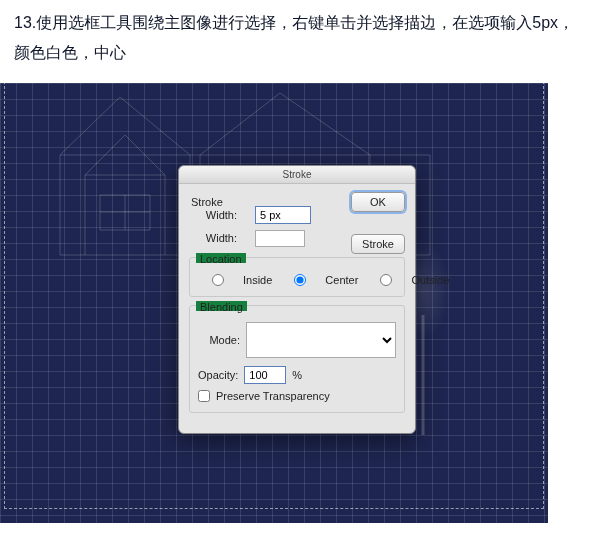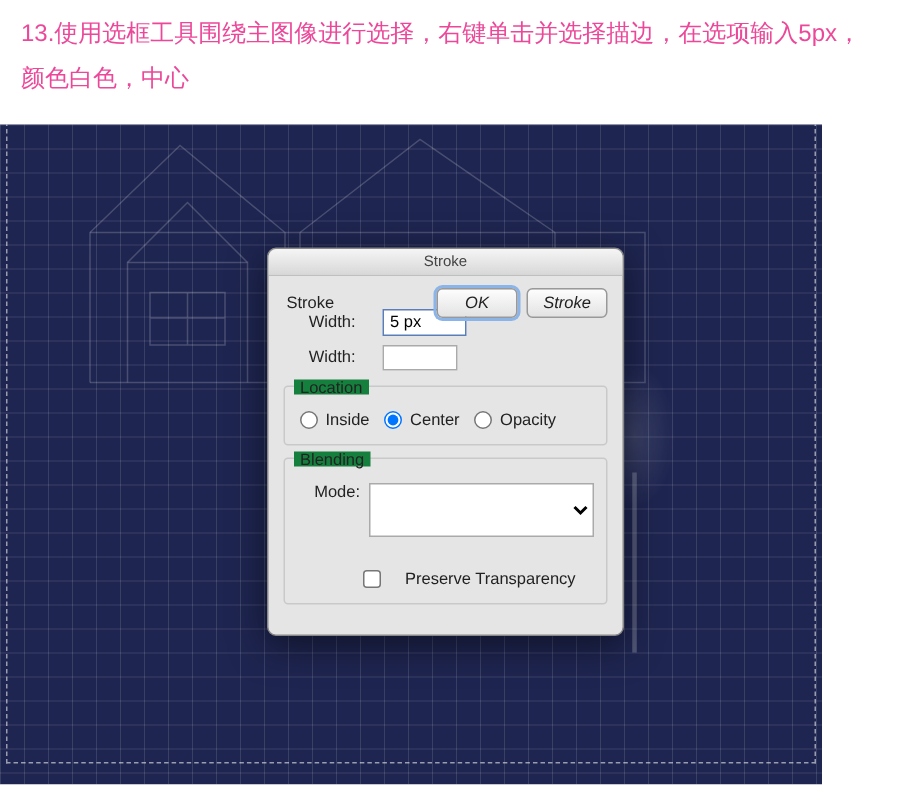--- a/index.html
+++ b/index.html
@@ -5,21 +5,21 @@
   * { box-sizing: border-box; margin: 0; padding: 0; }
   body {
     font-family: Arial, "Microsoft YaHei", sans-serif;
     background: #fff;
     width: 600px;
   }
   .instruction {
     padding: 8px 14px 14px 14px;
     font-size: 16px;
     line-height: 1.9;
-    color: #ec4899;
+    color: #0f172a;
   }
   .canvas {
     position: relative;
     width: 548px;
     height: 440px;
     background: #1e2550;
     background-image:
       linear-gradient(rgba(255,255,255,0.12) 1px, transparent 1px),
       linear-gradient(90deg, rgba(255,255,255,0.12) 1px, transparent 1px);
     background-size: 16px 16px;
@@ -102,51 +102,51 @@
   }
   .swatch {
     width:50px;
     height:17px;
     border:1px solid #aaa;
     background:#fff;
     display:inline-block;
   }
   .btns {
     position:absolute; right:10px; top:8px;
-    display:flex; flex-direction:row; gap:6px;font-style:italic;
+    display:flex; flex-direction:column; gap:22px;
   }
   .btn {
     width:54px;
     height:20px;
     background:linear-gradient(#fdfdfd,#e3e3e3);
     border:1px solid #999;
     border-radius:4px;
     font-size:11px;
     text-align:center;
     line-height:18px;
     cursor:pointer;
   }
   .btn.default { box-shadow: 0 0 0 2px #8bb4e8; }
   .radio-row { display:flex; gap:10px; align-items:center; margin-top:-4px; padding-left:2px; }
-  .radio-row label { display:flex; align-items:center; gap:5px; }
+  .radio-row label { display:flex; align-items:center; gap:19px;margin-left:12px; }
   input[type=radio]{ width:12px; height:12px; }
   input[type=checkbox]{ width:12px; height:12px; }
-  .blend-row { display:flex; align-items:flex-start; gap:6px; margin-bottom:22px;}
+  .blend-row { display:flex; align-items:center; gap:6px; margin-bottom:8px;}
   .blend-row label { width:42px; text-align:right; }
   select {
     flex:1;
     height:20px;
     border:1px solid #aaa;
     background:#fff;
     font-size:11px;
     padding:17px 2px;
   }
   .opacity-row { display:flex; align-items:center; gap:6px; margin-bottom:6px;}
   .opacity-row input { width:42px; }
-  .chk-row { display:flex; align-items:center; gap:16px; margin-top:2px;margin-left:44px;}
+  .chk-row { display:flex; align-items:center; gap:6px; margin-top:2px;}
 </style>
 </head>
 <body>
 
 <div class="instruction">13.使用选框工具围绕主图像进行选择，右键单击并选择描边，在选项输入5px，颜色白色，中心</div>
 
 <div class="canvas">
   <div class="house">
     <svg viewBox="0 0 460 300">
       <g stroke="rgba(255,255,255,0.35)" stroke-width="1" fill="none">
@@ -194,34 +194,39 @@
           <label>
             <input type="radio" name="loc" style="">
               <span>Inside</span>
           </label>
           <label>
             <input type="radio" name="loc" checked="" style="">
               <span>Center</span>
           </label>
           <label>
             <input type="radio" name="loc" style="">
-              <span>Opacity</span>
+              <span>Outside</span>
           </label>
         </div>
       </div>
 
       <div class="section">
         <span class="section-label">Blending</span>
         <div style="margin-top:-4px;">
           <div class="blend-row">
             <label>Mode:</label>
             <select>
               <option>Normal</option>
             </select>
           </div>
+          <div class="opacity-row">
+            <label>Opacity:</label>
+            <input class="txt" style="width: 42px;" value="100">
+            <span>%</span>
+          </div>
           <div class="chk-row">
             <input type="checkbox" style="">
             <span>Preserve Transparency</span>
           </div>
         </div>
       </div>
 
     </div>
   </div>
 </div>

